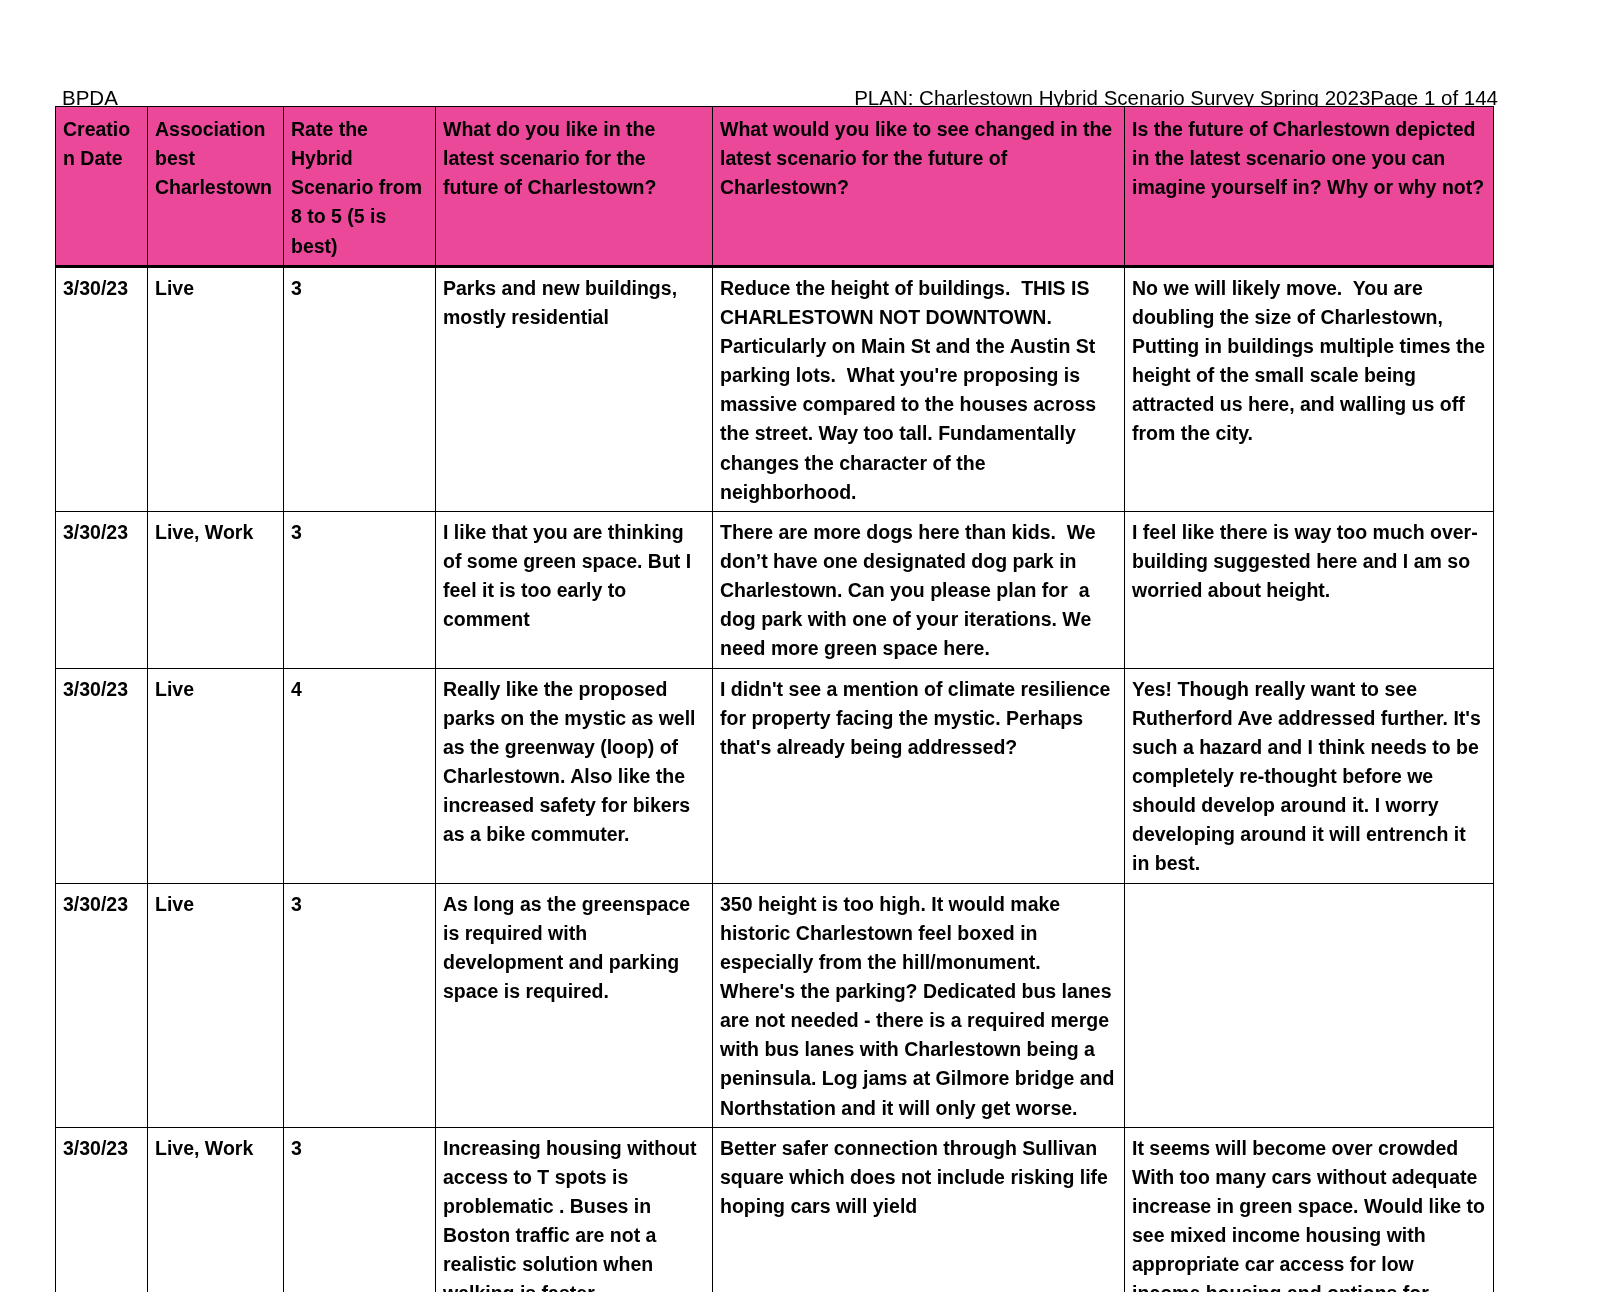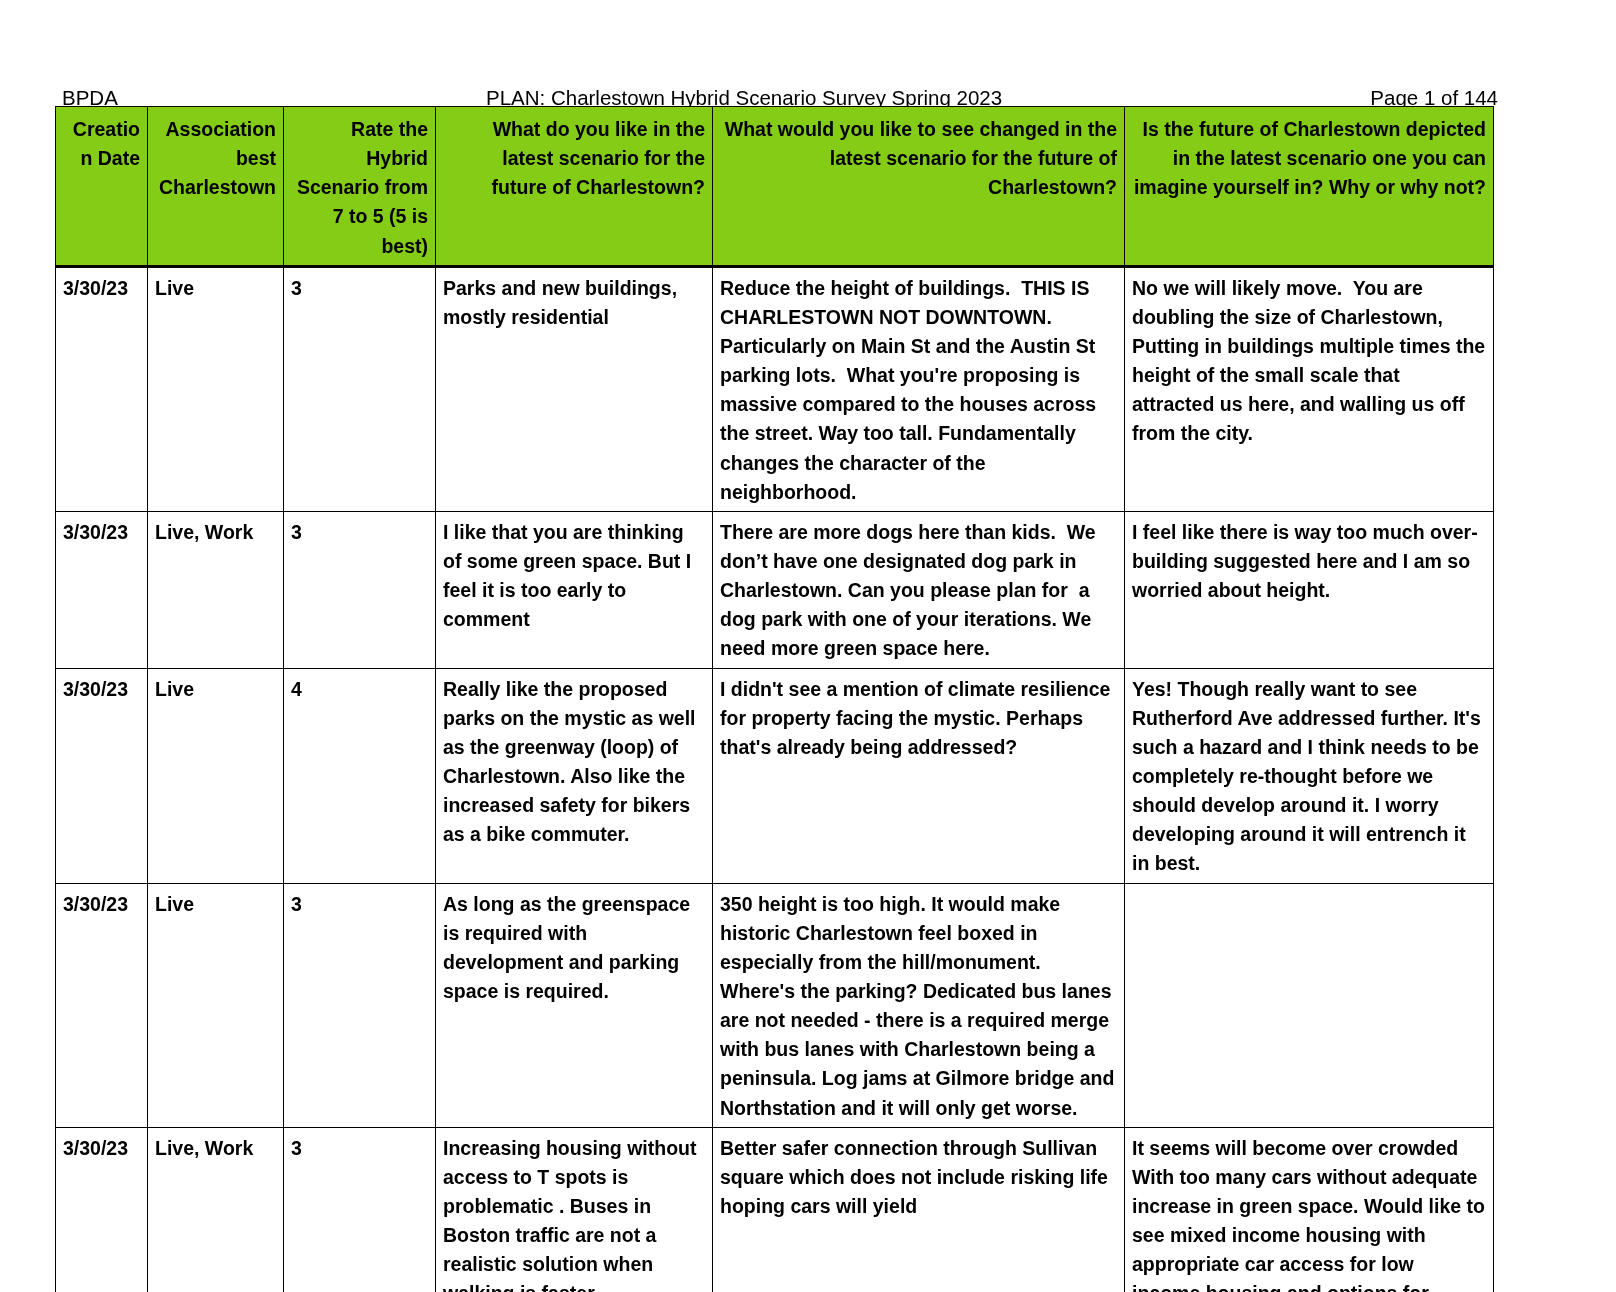--- a/index.html
+++ b/index.html
@@ -34,21 +34,21 @@
     font-size: 20.5px;
     line-height: 1.2;
     white-space: nowrap;
   }
   .doc-header .hdr-left {
     flex: 0 0 auto;
     text-align: left;
   }
   .doc-header .hdr-center {
     flex: 1 1 auto;
-    text-align: center;
+    text-align: right;
   }
   .doc-header .hdr-right {
     flex: 0 0 auto;
     text-align: right;
     margin-top: 24px;
   }
 
   
   .survey-table {
     position: absolute;
@@ -65,25 +65,24 @@
     vertical-align: top;
     padding: 6px 7px 4px 7px;
     line-height: 1.495;
     font-weight: bold;
     text-align: left;
     overflow: hidden;
     word-wrap: break-word;
     hyphens: none;
   }
   .survey-table thead th {
-    background: #84cc16;
+    background: #ec4899;
     font-weight: bold;
     border-bottom: 3px solid #000000;
     padding-top: 8px;
-    text-align: right;
   }
   .survey-table thead tr {
     height: 92px;
   }
   
   .col-date    { width: 92px; }
   .col-assoc   { width: 136px; }
   .col-rate    { width: 152px; }
   .col-like    { width: 277px; }
   .col-change  { width: 412px; }
@@ -117,34 +116,34 @@
       <col class="col-assoc">
       <col class="col-rate">
       <col class="col-like">
       <col class="col-change">
       <col class="col-future">
     </colgroup>
     <thead>
       <tr>
         <th>Creation Date</th>
         <th>Association best Charlestown</th>
-        <th>Rate the Hybrid Scenario from 7 to 5 (5 is best)</th>
+        <th>Rate the Hybrid Scenario from 8 to 5 (5 is best)</th>
         <th>What do you like in the latest scenario for the future of Charlestown?</th>
         <th>What would you like to see changed in the latest scenario for the future of Charlestown?</th>
         <th>Is the future of Charlestown depicted in the latest scenario one you can imagine yourself in? Why or why not?</th>
       </tr>
     </thead>
     <tbody>
       <tr class="r0">
         <td class="cell-date">3/30/23</td>
         <td>Live</td>
         <td>3</td>
         <td class="cell-text">Parks and new buildings, mostly residential</td>
         <td class="cell-text">Reduce the height of buildings.  THIS IS CHARLESTOWN NOT DOWNTOWN.  Particularly on Main St and the Austin St parking lots.  What you're proposing is massive compared to the houses across the street. Way too tall. Fundamentally changes the character of the neighborhood.</td>
-        <td class="cell-text">No we will likely move.  You are doubling the size of Charlestown, Putting in buildings multiple times the height of the small scale that attracted us here, and walling us off from the city.</td>
+        <td class="cell-text">No we will likely move.  You are doubling the size of Charlestown, Putting in buildings multiple times the height of the small scale being attracted us here, and walling us off from the city.</td>
       </tr>
       <tr class="r1">
         <td class="cell-date">3/30/23</td>
         <td>Live, Work</td>
         <td>3</td>
         <td class="cell-text">I like that you are thinking of some green space. But I feel it is too early to comment</td>
         <td class="cell-text">There are more dogs here than kids.  We don’t have one designated dog park in Charlestown. Can you please plan for  a dog park with one of your iterations. We need more green space here.</td>
         <td class="cell-text">I feel like there is way too much over-building suggested here and I am so worried about height.</td>
       </tr>
       <tr class="r2">

